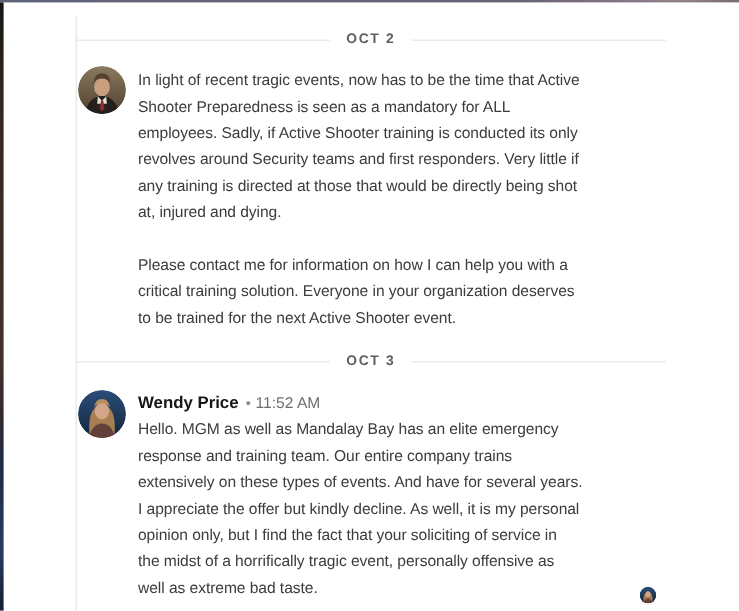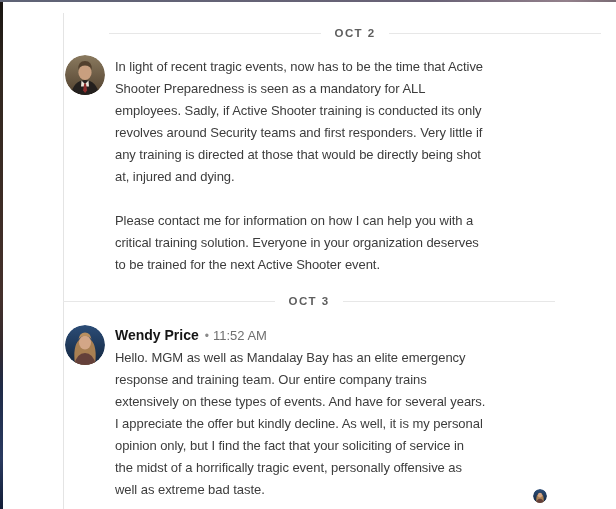--- a/index.html
+++ b/index.html
@@ -26,21 +26,21 @@
   }
   .divider {
     position: absolute; left: 63px; width: 492px; height: 14px;
     display: flex; align-items: center;
   }
   .divider .line { flex: 1; height: 1px; background: #e7e7e7; }
   .divider .label {
     margin: 0 14px; font-size: 11.5px; font-weight: bold;
     letter-spacing: 1.4px; color: #5e5e5e;
   }
-  #divider-oct2 { top: 26px; padding-left: 46px; }
+  #divider-oct2 { top: 26px; }
   #divider-oct3 { top: 294px; }
 
   .avatar {
     position: absolute; left: 65px; width: 40px; height: 40px;
     border-radius: 50%; overflow: hidden; cursor: pointer;
   }
   #avatar-james { top: 55px; }
   #avatar-wendy { top: 325px; }
   .avatar svg { display: block; }
 

